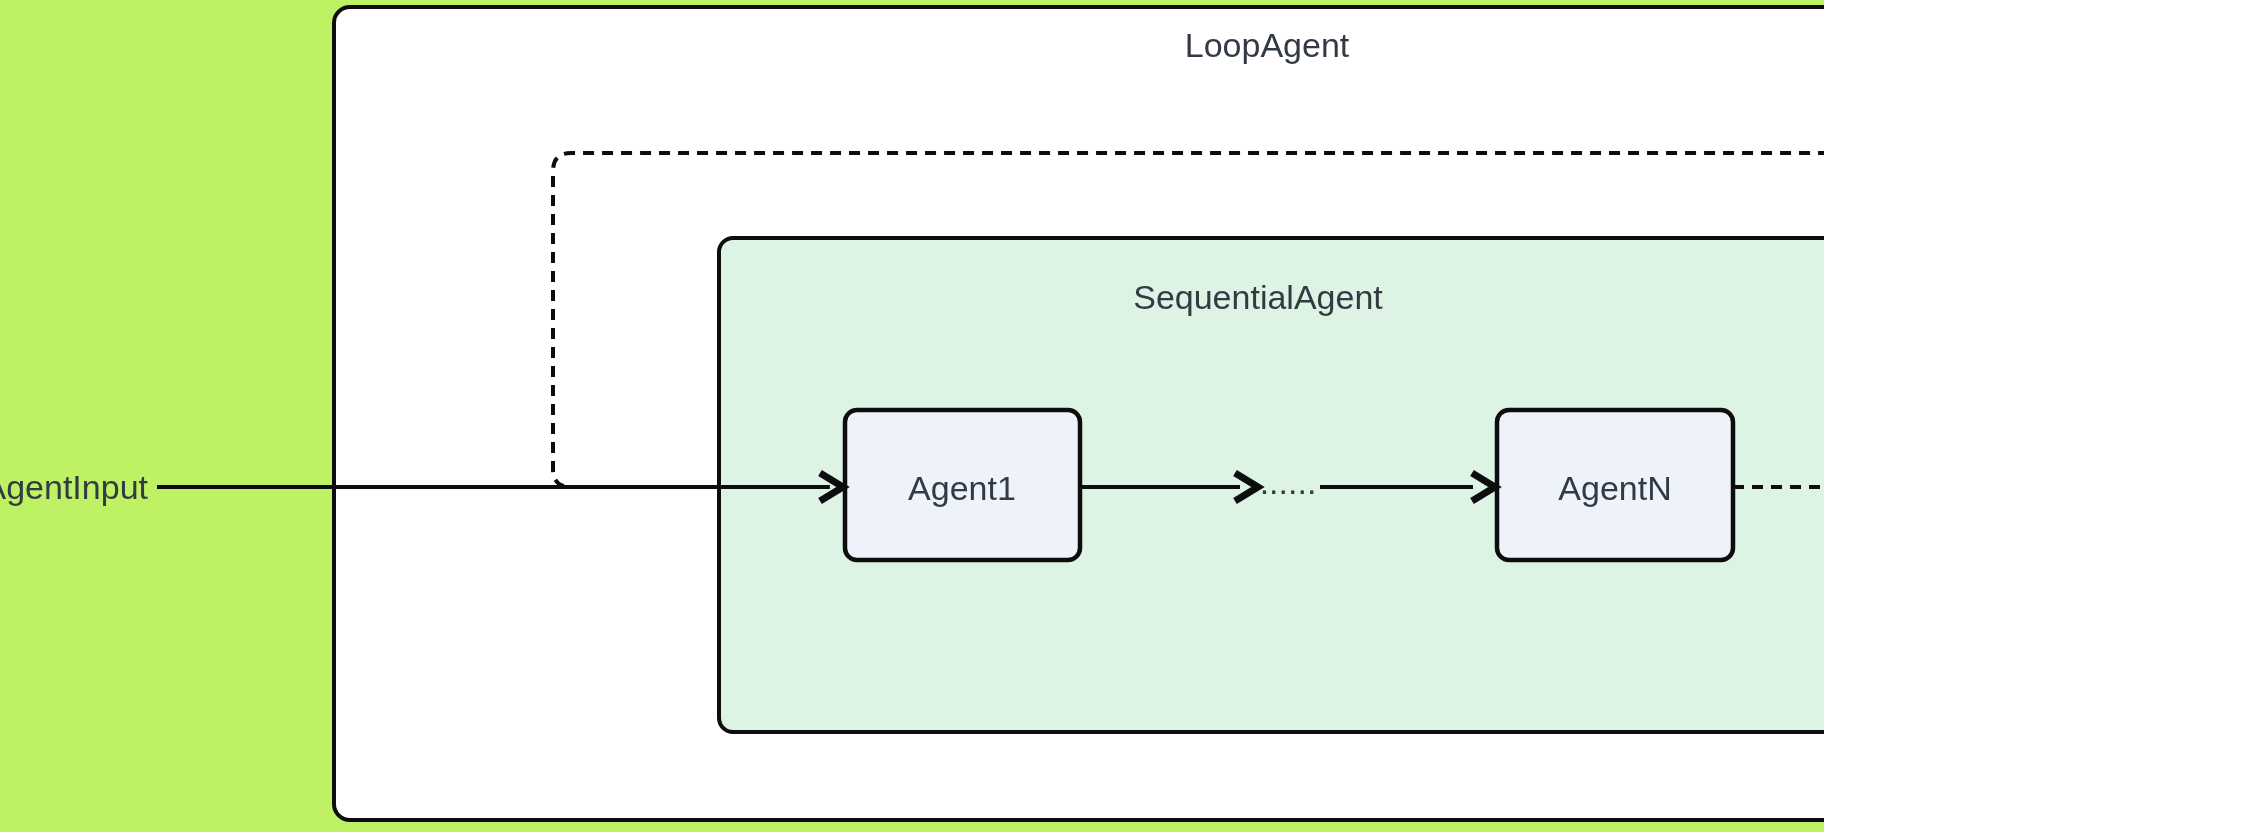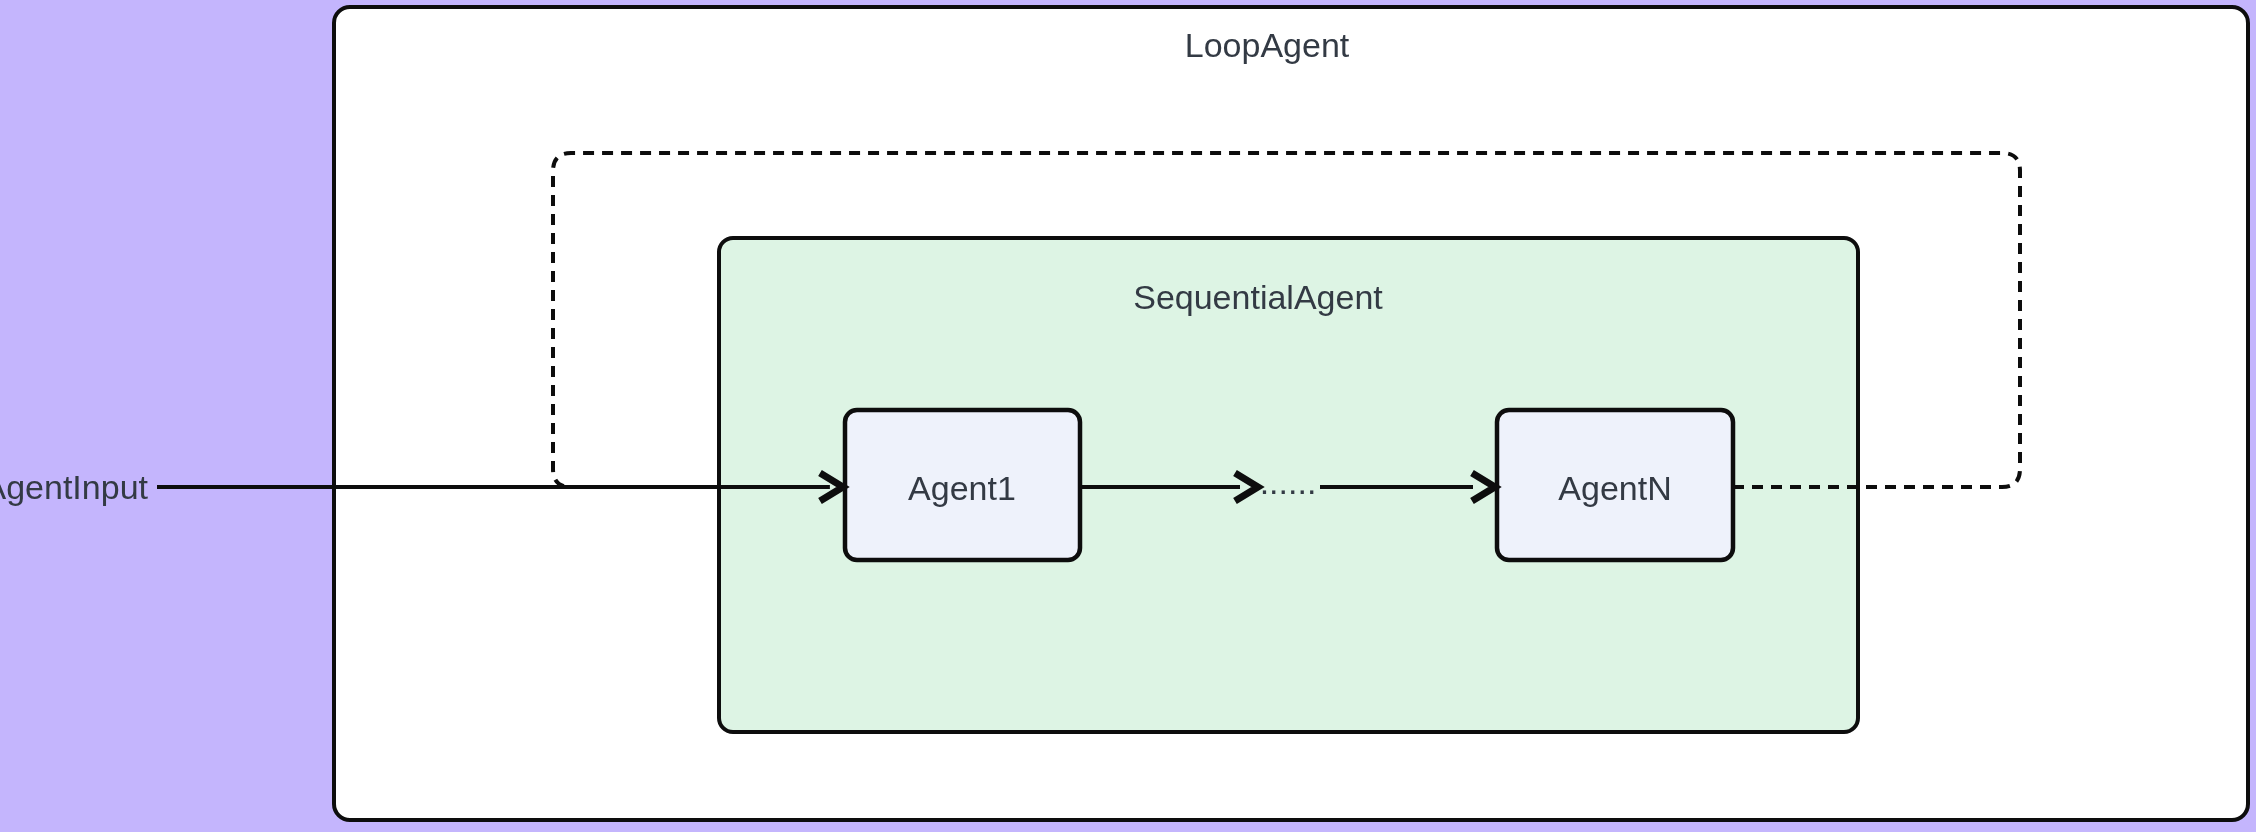--- a/index.html
+++ b/index.html
@@ -2,23 +2,23 @@
 <html><head>
 <meta charset="utf-8">
 <style>
   html, body {
     margin: 0;
     padding: 0;
     background: #ffffff;
   }
   .stage {
     position: relative;
-    width: 2256px;
+    width: 1824px;
     height: 832px;
-    background: #c4b5fd;
+    background: #bef264;
     overflow: hidden;
   }
   svg { display: block; }
   text {
     font-family: "Liberation Sans", sans-serif;
     font-size: 34px;
   }
 </style>
 </head>
 <body>

